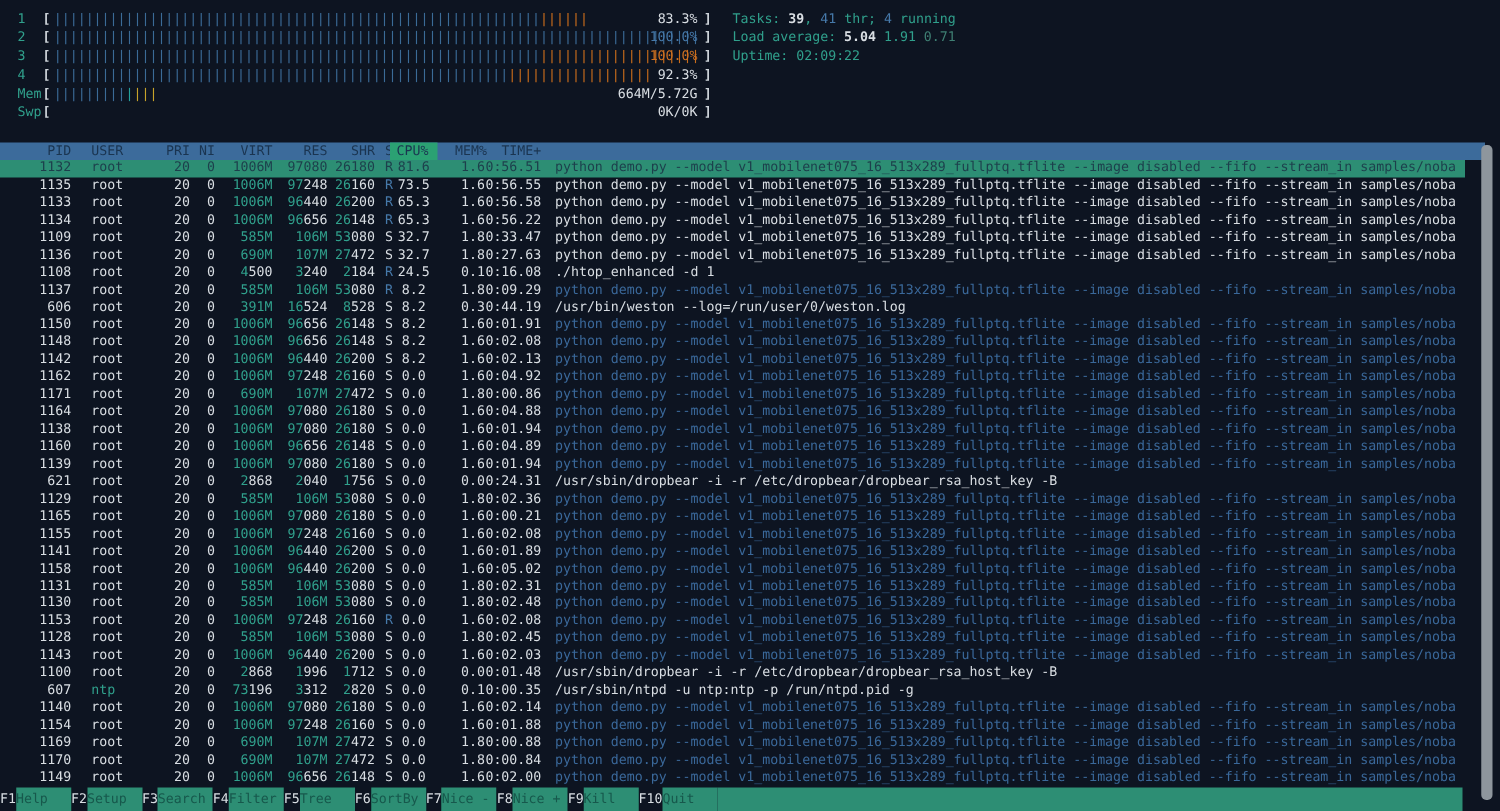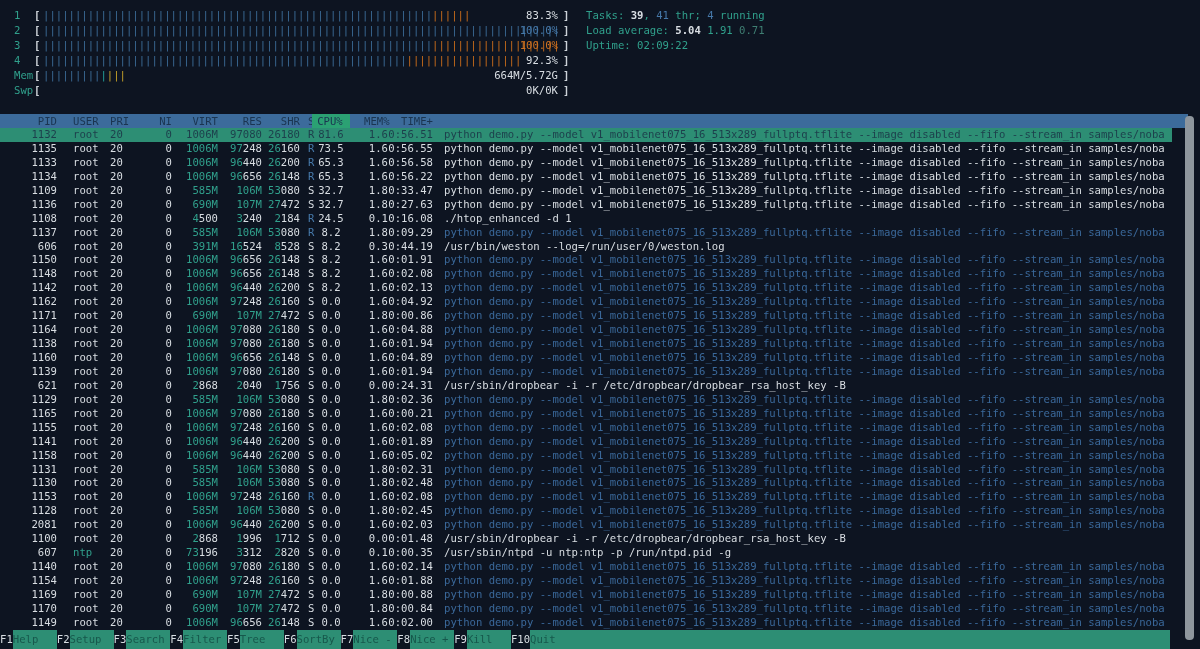--- a/index.html
+++ b/index.html
@@ -39,21 +39,21 @@
   .rows{position:absolute;top:128px;left:0;width:1000px}
   .row{position:relative;width:1172px;height:13.95px;line-height:13.95px}
   .row.sel{background:var(--sel-bg)}
   .row.sel span{color:var(--sel-fg)!important}
   .cell{position:absolute;white-space:pre;overflow:hidden;height:13.95px}
   .t{color:var(--teal)}
   .st-R{color:var(--blue)}
   .cmd-thread{color:var(--blue-dim)}
   .co-pid{left:0;width:57px;text-align:right}
   .co-user{left:73px;width:90px}
-  .co-pri{left:110px;width:42px;}
+  .co-pri{left:110px;width:42px;text-align:right}
   .co-ni{left:154px;width:18px;text-align:right}
   .co-virt{left:176px;width:42px;text-align:right}
   .co-res{left:220px;width:42px;text-align:right}
   .co-shr{left:262px;width:38px;text-align:right}
   .co-s{left:308px;width:10px}
   .co-cpu{left:316px;width:30px;text-align:center}
   .co-mem{left:364px;width:24px;text-align:right}
   .co-time{left:374px;width:59px;text-align:right}
   .co-cmd{left:444px;width:730px}
   .thead .co-cpu{left:312px;width:38px;padding-right:2px}
@@ -485,21 +485,21 @@
         <span class="cell co-virt"><span class="t">585M</span></span>
         <span class="cell co-res"><span class="t">106M</span></span>
         <span class="cell co-shr"><span class="t">53</span><span>080</span></span>
         <span class="cell co-s">S</span>
         <span class="cell co-cpu">0.0</span>
         <span class="cell co-mem">1.8</span>
         <span class="cell co-time">0:02.45</span>
         <span class="cell co-cmd cmd-thread">python demo.py --model v1_mobilenet075_16_513x289_fullptq.tflite --image disabled --fifo --stream_in samples/noba</span>
       </div>
       <div class="row">
-        <span class="cell co-pid">2081</span>
+        <span class="cell co-pid">1143</span>
         <span class="cell co-user">root</span>
         <span class="cell co-pri">20</span>
         <span class="cell co-ni">0</span>
         <span class="cell co-virt"><span class="t">1006M</span></span>
         <span class="cell co-res"><span class="t">96</span><span>440</span></span>
         <span class="cell co-shr"><span class="t">26</span><span>200</span></span>
         <span class="cell co-s">S</span>
         <span class="cell co-cpu">0.0</span>
         <span class="cell co-mem">1.6</span>
         <span class="cell co-time">0:02.03</span>

